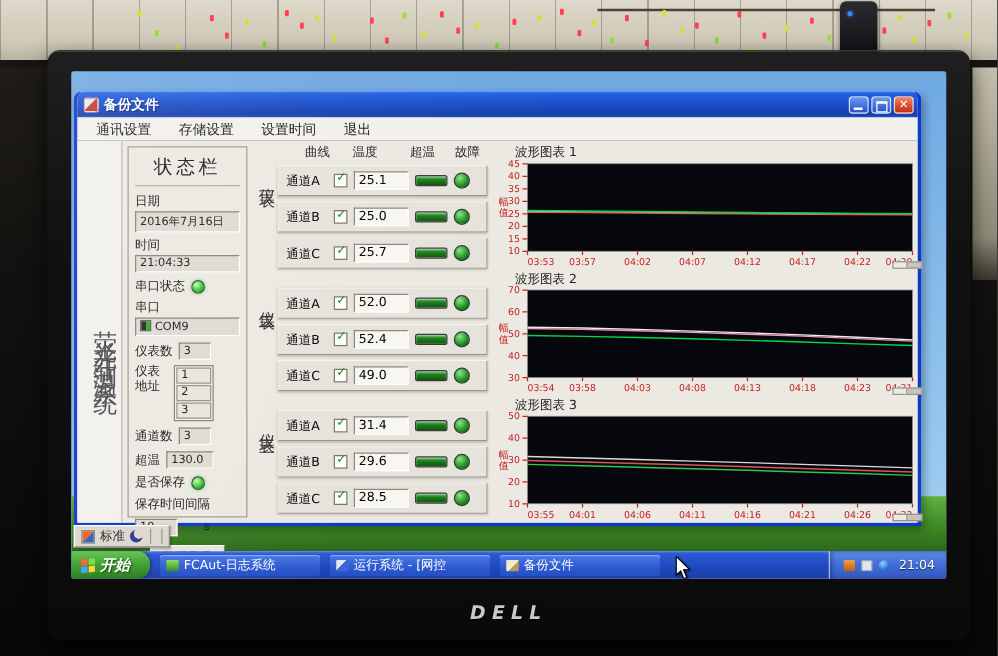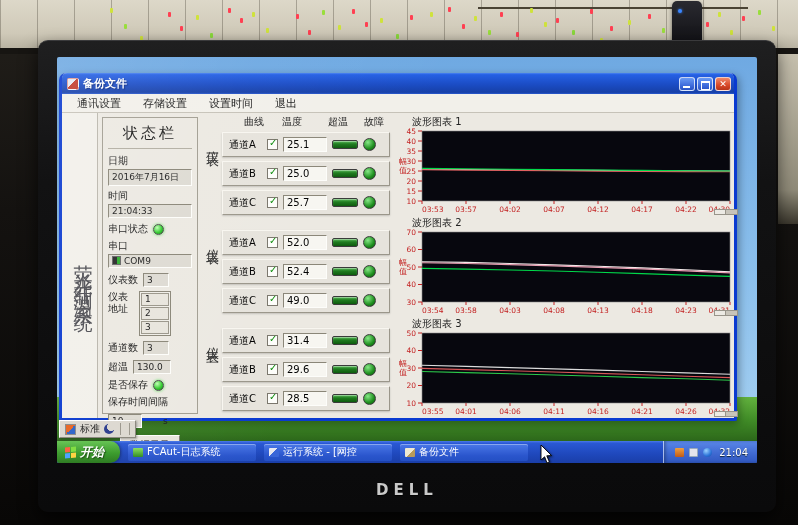--- a/index.html
+++ b/index.html
@@ -21,21 +21,21 @@
     background:linear-gradient(180deg,#2a2a30,#101014);box-shadow:0 2px 4px rgba(0,0,0,.5);}
   .cam-led{position:absolute;left:6px;top:8px;width:4px;height:4px;border-radius:50%;background:#3a86ff;box-shadow:0 0 3px #3a86ff;}
   .panel-right{position:absolute;right:0;top:54px;width:20px;height:170px;
     background:linear-gradient(180deg,#c6c0ae,#8f8a78 80%,#3a362c);}
 
   
   .monitor{position:absolute;left:38px;top:40px;width:738px;height:472px;border-radius:10px;
     background:linear-gradient(180deg,#1f1f20 0%,#121213 30%,#0a0a0b 100%);
     box-shadow:0 8px 18px rgba(0,0,0,.7);border-top:1px solid #3a3a3c;}
   .dell-logo{position:absolute;left:0;right:0;bottom:13px;text-align:center;
-    color:#c9c9c9;font-size:15px;font-weight:bold;letter-spacing:5px;text-shadow:0 1px 1px #000;}
+    color:#c9c9c9;font-size:15px;font-weight:bold;letter-spacing:5px;text-shadow:0 1px 1px #000;font-style:italic;}
   .screen{position:absolute;left:19px;top:16px;width:700px;height:406px;overflow:hidden;border-radius:2px;
     background:linear-gradient(180deg,#6fa9e2 0%,#8cc0ec 55%,#a8d2f2 100%);}
   .screen::after{content:"";position:absolute;inset:0;z-index:60;pointer-events:none;
     background:linear-gradient(115deg,rgba(255,255,255,.12) 0%,rgba(255,255,255,.04) 22%,rgba(255,255,255,0) 45%);}
   .grass{position:absolute;left:0;bottom:22px;width:100%;height:44px;
     background:linear-gradient(180deg,#62b13e 0%,#3f8a26 55%,#2c671a 100%);}
 
   
   .app-window{position:absolute;left:2px;top:16px;width:678px;height:348px;z-index:5;
     border:3px solid #0a3ad0;border-top:none;border-radius:7px 7px 2px 2px;background:#ece9e2;

